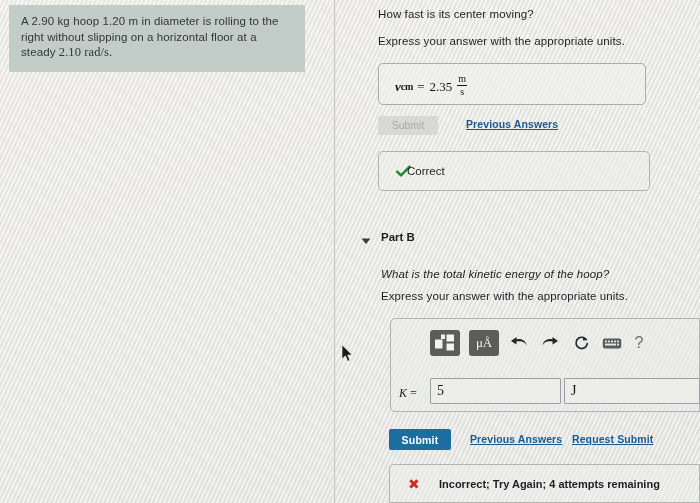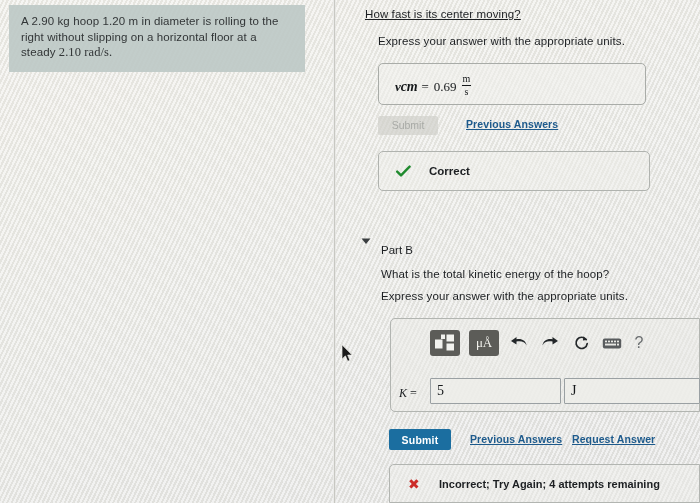--- a/index.html
+++ b/index.html
@@ -111,23 +111,22 @@
     color: #15181a;
     display: flex;
     align-items: center;
   }
   .var-italic {
     font-style: italic;
     font-weight: bold;
     font-size: 13px;
   }
   .var-sub {
-    font-style: italic;
-    font-weight: bold;
-    font-size: 14px;
+    font-weight: bold;
+    font-size: 10px;
     vertical-align: -2px;
     letter-spacing: -0.2px;
   }
   .frac {
     display: inline-flex;
     flex-direction: column;
     align-items: center;
     vertical-align: middle;
     margin-left: 5px;
     line-height: 1;
@@ -183,44 +182,43 @@
     background: rgba(240,240,236,0.45);
     box-sizing: border-box;
   }
   #correct-check {
     position: absolute;
     left: 17px;
     top: 12px;
   }
   #correct-label {
     position: absolute;
-    left: 50px;
+    left: 28px;
     top: 13px;
     font-size: 11.5px;
-    font-weight: bold;
+    font-weight: normal;
     color: #1c1f22;
     text-align: right;
   }
 
   
   #partB-toggle {
     position: absolute;
     left: 360px;
     top: 233px;
     width: 12px;
     height: 12px;
   }
   #partB-title {
     position: absolute;
     left: 381px;
     top: 231px;
     font-size: 11.5px;
-    font-weight: normal;
+    font-weight: bold;
     color: #1c1f22;
-    margin-top: 13px;
   }
 
   
   #partB-entry {
     position: absolute;
     left: 390px;
     top: 318px;
     width: 310px;
     height: 94px;
     border: 1px solid #b2b5b1;
@@ -363,30 +361,30 @@
   <div id="left-panel">
     <div id="problem-statement">
       <span>A 2.90 kg hoop 1.20 m in diameter is rolling to the right without slipping on a horizontal floor at a steady </span><span class="mathish">2.10 rad/s.</span>
     </div>
   </div>
 
   <div id="panel-divider"></div>
 
   <div id="right-panel">
 
-    <div class="q-text" style="left:29px; top:8px;text-decoration:underline;">How fast is its center moving?</div>
+    <div class="q-text" style="left:42px; top:8px;">How fast is its center moving?</div>
 
     <div class="q-text q-bold" style="left:42px; top:35px;">Express your answer with the appropriate units.</div>
 
     <div id="partA-answer-box">
       <div id="partA-answer-content">
         <span class="var-italic">v</span>
           <span class="var-sub">cm</span>
         <span style="margin:0 5px 0 4px;">=</span>
-        <span>0.69</span>
+        <span>2.35</span>
         <span class="frac">
           <span class="num">m</span>
           <span class="bar"></span>
           <span class="den">s</span>
         </span>
       </div>
     </div>
 
     <div id="partA-submit">Submit</div>
 
@@ -403,21 +401,21 @@
 
   </div>
 
   <div id="partB-toggle">
     <svg width="12" height="12" viewBox="0 0 12 12" xmlns="http://www.w3.org/2000/svg">
       <path d="M1.5 3.5 L10.5 3.5 L6 9 Z" fill="#3a3e40"></path>
     </svg>
   </div>
   <div id="partB-title">Part B</div>
 
-  <div class="q-text" style="left:381px; top:268px;">What is the total kinetic energy of the hoop?</div>
+  <div class="q-text" style="left:381px; top:268px;font-style:italic;">What is the total kinetic energy of the hoop?</div>
 
   <div class="q-text q-bold" style="left:381px; top:290px;">Express your answer with the appropriate units.</div>
 
   <div id="partB-entry"></div>
 
   <div id="partB-toolbar">
 
     <div class="tool-btn-dark">
       <svg width="22" height="19" viewBox="0 0 22 19" xmlns="http://www.w3.org/2000/svg">
         <rect x="1" y="5.5" width="7.5" height="9" fill="#f2f2ee"></rect>
@@ -471,21 +469,21 @@
   </div>
 
   <input id="K-input" type="text" value="5" style="">
 
   <input id="K-units" type="text" value="J" style="">
 
   <button id="partB-submit">Submit</button>
 
   <div class="link-answers" style="left:470px; top:433px;">Previous Answers</div>
 
-  <div class="link-answers" style="left:572px; top:433px;">Request Answer</div>
+  <div class="link-answers" style="left:572px; top:433px;">Request Submit</div>
 
   <div id="incorrect-banner">
     <span id="incorrect-x">✖</span>
     <span id="incorrect-label">Incorrect; Try Again; 4 attempts remaining</span>
   </div>
 
   <div id="mouse-cursor">
     <svg width="13" height="19" viewBox="0 0 13 19" xmlns="http://www.w3.org/2000/svg">
       <path d="M1 0.8 L1 15.2 L4.4 11.8 L6.7 17.3 L8.9 16.3 L6.7 11.1 L11.2 11.1 Z" fill="#1a1a1a" stroke="#f0f0ec" stroke-width="0.7"></path>
     </svg>

